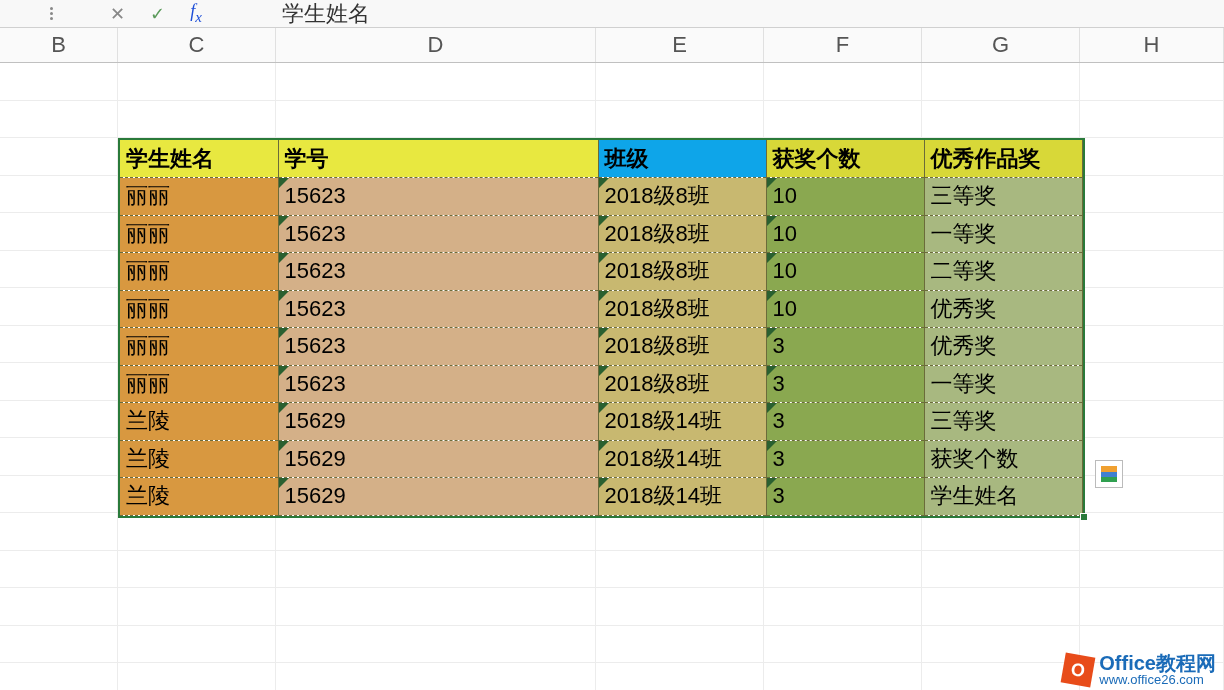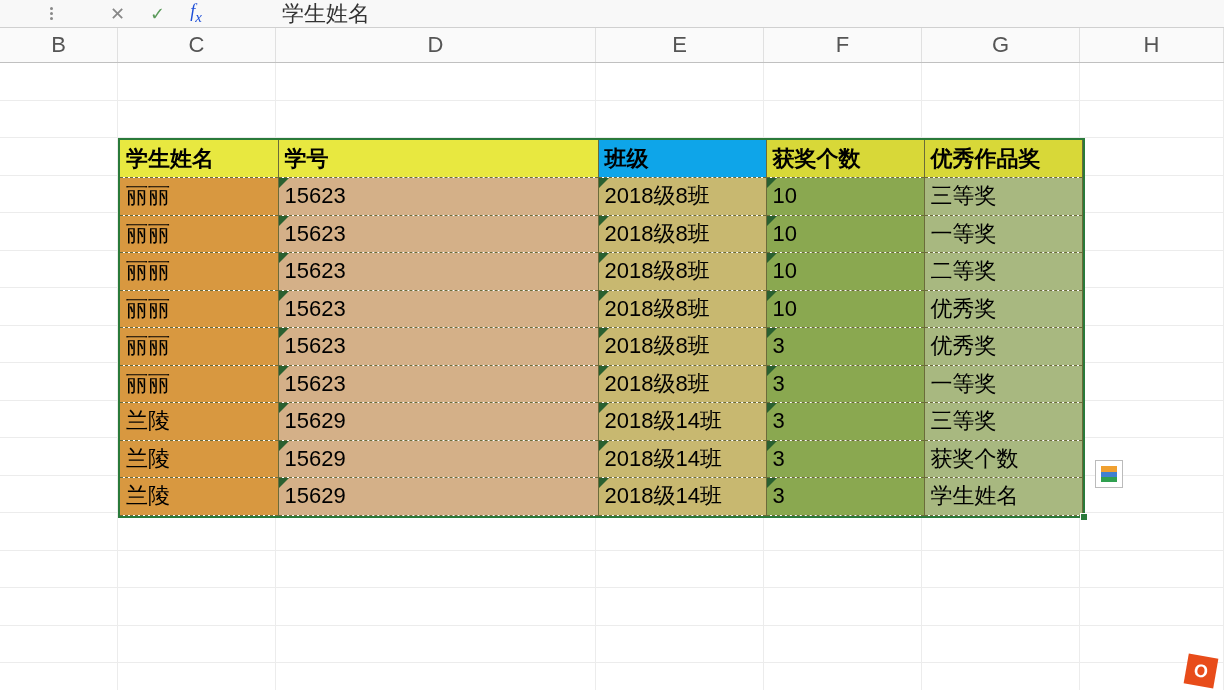--- a/index.html
+++ b/index.html
@@ -429,13 +429,17 @@
     <div class="selection-handle"></div>
   </div>
 </div>
 
 <div class="paste-icon">
   <div class="paste-icon-inner"></div>
 </div>
 
 <div class="watermark">
   <div class="wm-logo">O</div>
+  <div class="wm-text">
+    <span class="wm-title">Office教程网</span>
+    <span class="wm-url">www.office26.com</span>
+  </div>
 </div>
 
 </body></html>

